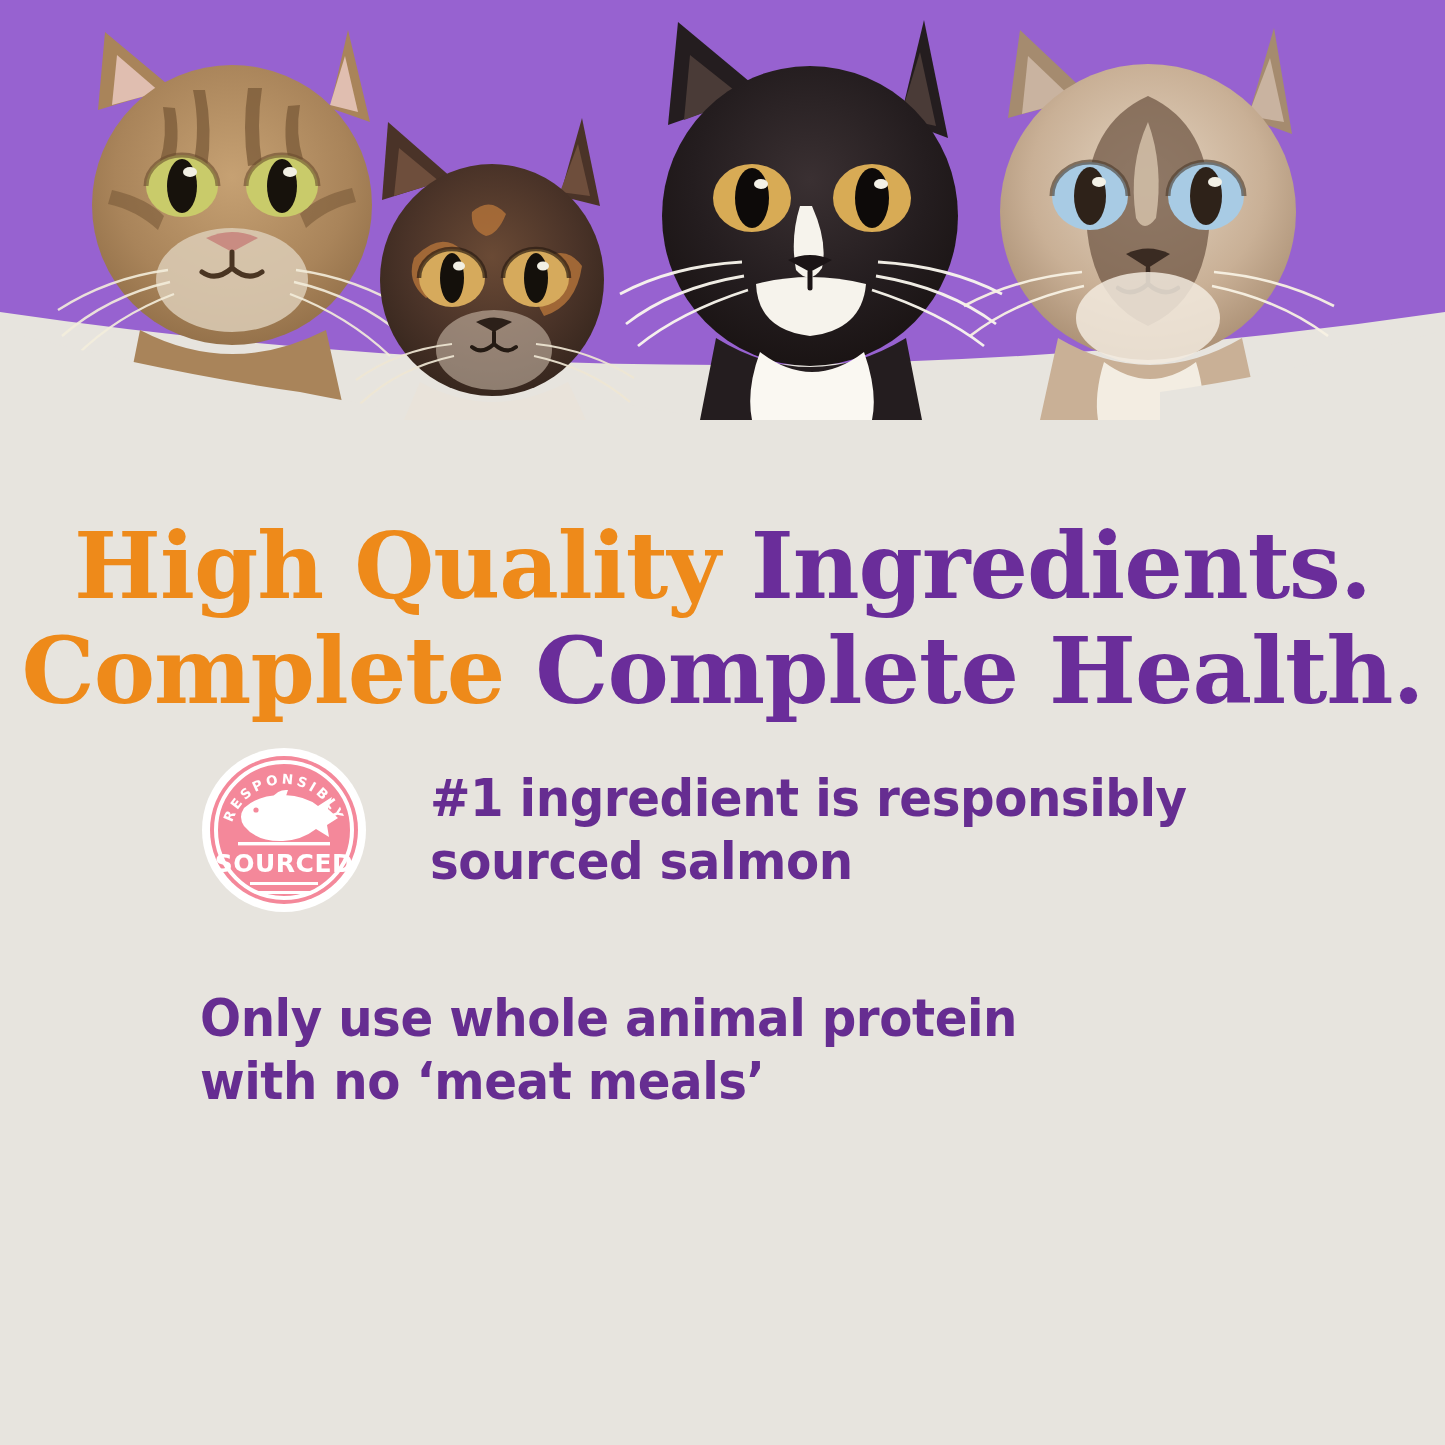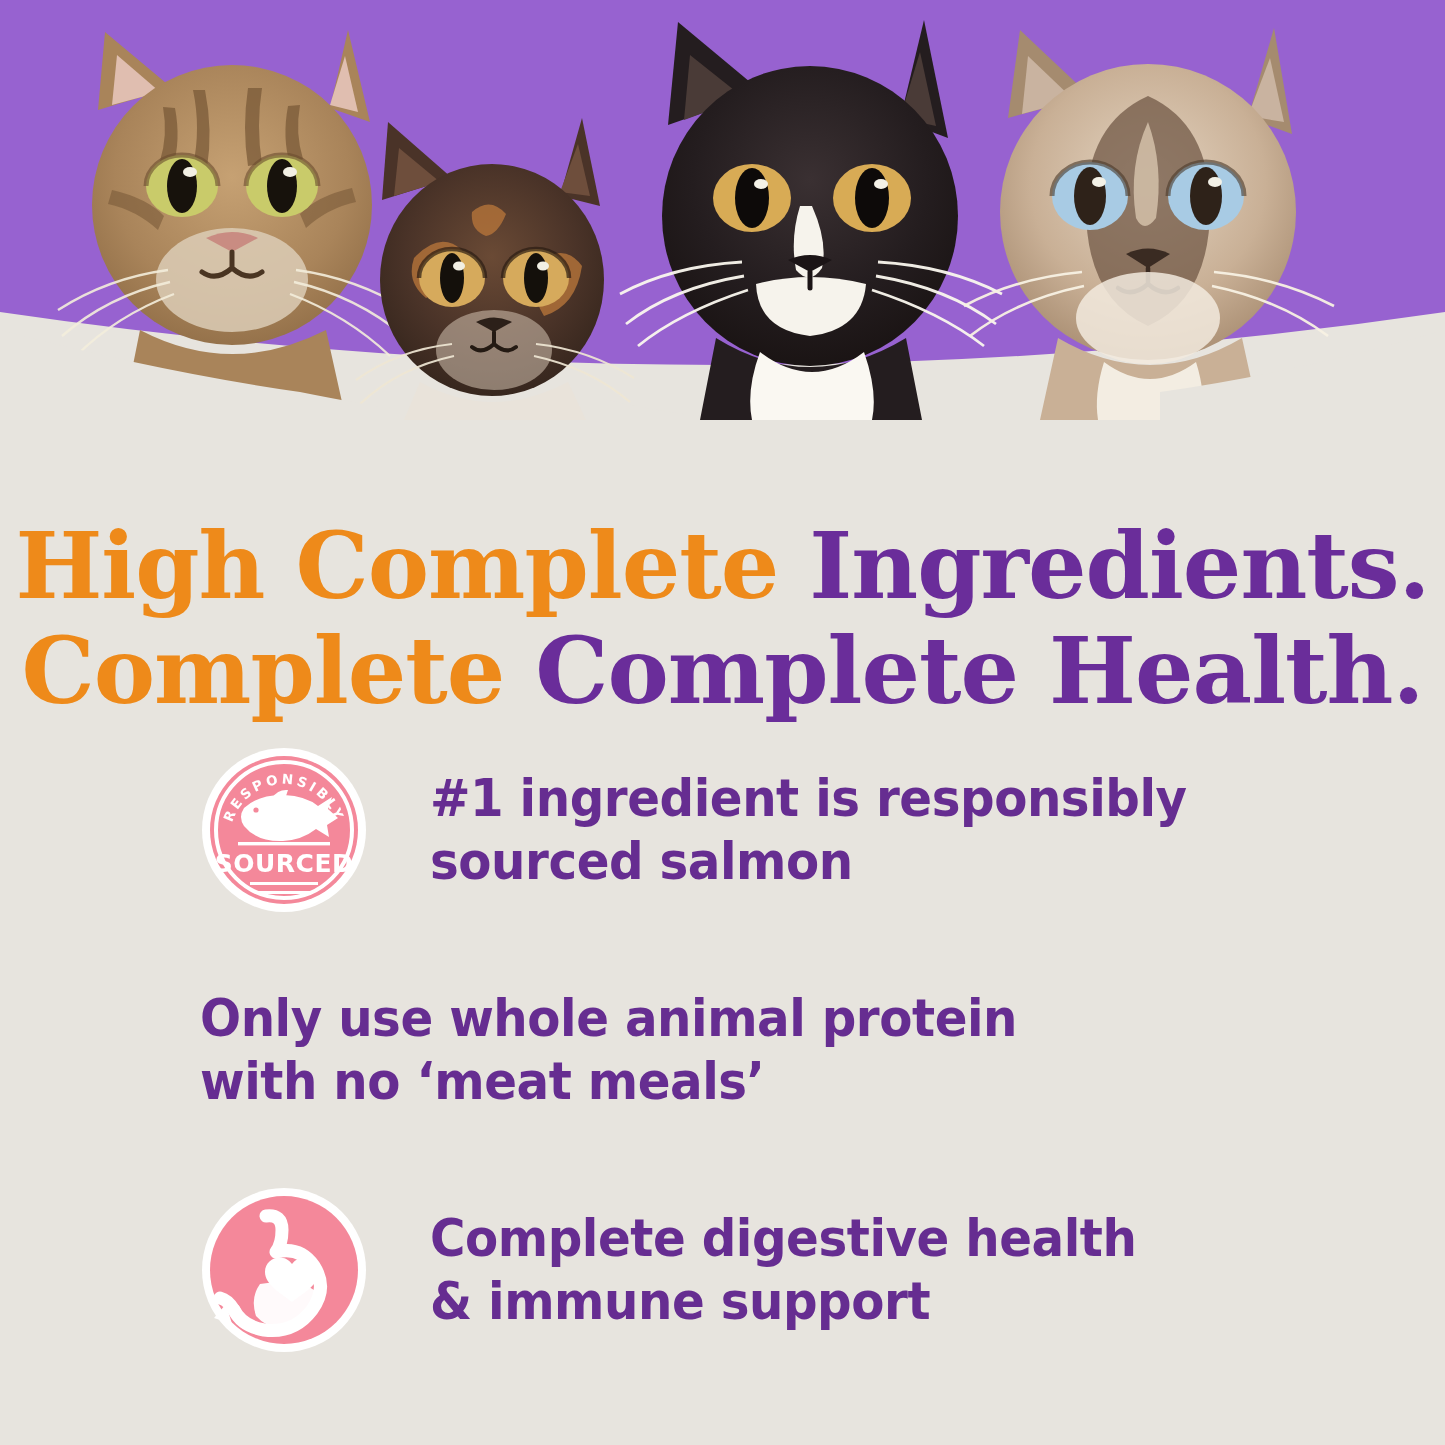--- a/index.html
+++ b/index.html
@@ -244,21 +244,21 @@
 
       <path d="M0,312 Q722,418 1445,312 V420 H0 Z" fill="none"></path>
       <path d="M0,330 Q160,372 300,392 L300,420 L0,420 Z" fill="#E7E4DE"></path>
       <path d="M1445,330 Q1300,372 1160,392 L1160,420 L1445,420 Z" fill="#E7E4DE"></path>
       <path d="M300,392 Q360,404 390,408 L390,420 L300,420 Z" fill="#E7E4DE"></path>
       <path d="M600,398 Q660,412 700,416 L700,420 L600,420 Z" fill="#E7E4DE"></path>
     </svg>
   </div>
 
   <h1 class="headline">
-    <span class="ln"><span class="hl-orange">High Complete </span><span class="hl-purple">Ingredients.</span></span>
+    <span class="ln"><span class="hl-orange">High Quality </span><span class="hl-purple">Ingredients.</span></span>
     <span class="ln"><span class="hl-orange">Complete </span><span class="hl-purple">Complete Health.</span></span>
   </h1>
 
   <div class="features">
 
     <div class="feature">
       <div class="badge">
         <svg width="168" height="168" viewBox="0 0 168 168">
           <defs>
             <path id="arcTop" d="M30,92 a54,54 0 0 1 108,0"></path>
@@ -288,38 +288,15 @@
       </div>
     </div>
 
     <div class="feature">
       <div class="feat-text">
         <span class="tl">Only use whole animal protein</span>
         <span class="tl">with no ‘meat meals’</span>
       </div>
     </div>
 
-    <div class="feature">
-      <div class="badge">
-        <svg width="168" height="168" viewBox="0 0 168 168">
-          <circle cx="84" cy="84" r="82" fill="#FFFFFF"></circle>
-          <circle cx="84" cy="84" r="74" fill="#F4889A"></circle>
-
-          <g fill="none" stroke="#FFFFFF" stroke-width="13" stroke-linecap="round" stroke-linejoin="round">
-            <path d="M66,30 q16,-2 16,14 q0,14 -6,22 q24,-6 38,14 q14,22 -2,44 q-18,24 -48,20 q-22,-4 -30,-20"></path>
-            <path d="M34,124 q-6,-10 -14,-12"></path>
-          </g>
-          <path d="M26,118 l-12,14 l18,6 Z" fill="#FFFFFF"></path>
-
-          <path d="M60,98 q36,-6 54,6 q4,24 -14,34 q-26,12 -44,-8 q-6,-18 4,-32 Z" fill="#FFFFFF" opacity="0.96"></path>
-
-          <path d="M92,78 c-9,-12 -27,-6 -27,8 c0,13 17,22 27,30 c10,-8 27,-17 27,-30 c0,-14 -18,-20 -27,-8 Z" fill="#FFFFFF"></path>
-          <path d="M92,80 c-8,-10 -23,-5 -23,7 c0,11 15,19 23,25 c8,-6 23,-14 23,-25 c0,-12 -15,-17 -23,-7 Z" fill="#F4889A" opacity="0"></path>
-        </svg>
-      </div>
-      <div class="feat-text">
-        <span class="tl">Complete digestive health</span>
-        <span class="tl">&amp; immune support</span>
-      </div>
-    </div>
 
   </div>
 </div>
 
 </body></html>

